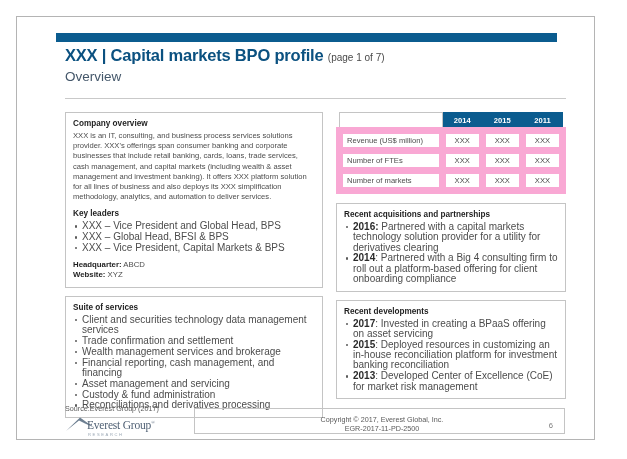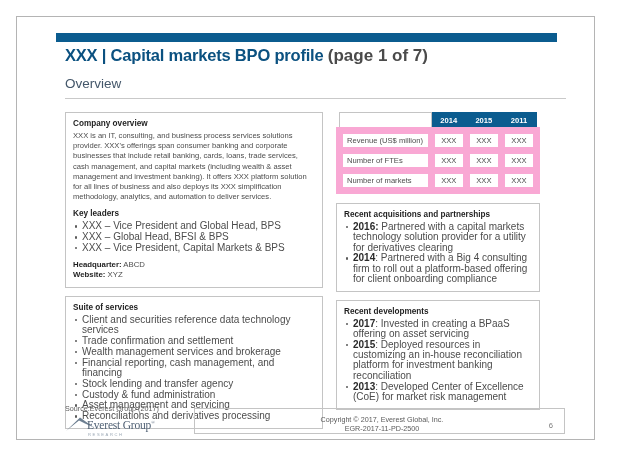--- a/index.html
+++ b/index.html
@@ -45,30 +45,30 @@
   }
   .title-line1 {
     font-size: 16.5px;
     font-weight: bold;
     color: #0b5180;
     letter-spacing: -0.2px;
     line-height: 19px;
     white-space: nowrap;
   }
   .title-page {
-    font-size: 17px;
-    font-weight: bold;
+    font-size: 10px;
+    font-weight: normal;
     color: #4a4a4a;
     letter-spacing: 0;
   }
   .title-line2 {
     font-size: 13.5px;
     color: #44576a;
     line-height: 18px;
-    margin-top: 10px;
+    margin-top: 1px;
   }
 
   .title-rule {
     position: absolute;
     left: 48px;
     top: 81px;
     width: 501px;
     height: 1px;
     background: #c9c9c9;
   }
@@ -77,21 +77,21 @@
   .col-left {
     position: absolute;
     left: 48px;
     top: 95px;
     width: 258px;
   }
   .col-right {
     position: absolute;
     left: 319px;
     top: 95px;
-    width: 204px;
+    width: 230px;
   }
 
   .panel {
     border: 1px solid #c4c4c4;
     box-sizing: border-box;
     padding: 5px 7px 6px 7px;
     background: #ffffff;
     margin-bottom: 8px;
   }
 
@@ -292,27 +292,26 @@
       </div>
       <div class="kv">
         <b>Website:</b>
         <span>XYZ</span>
       </div>
     </div>
 
     <div class="panel">
       <div class="panel-title">Suite of services</div>
       <ul class="bullets">
-        <li>Client and securities reference data technology services</li>
+        <li>Client and securities technology data management services</li>
         <li>Trade confirmation and settlement</li>
         <li>Wealth management services and brokerage</li>
         <li>Financial reporting, cash management, and financing</li>
-        <li>Stock lending and transfer agency</li>
+        <li>Asset management and servicing</li>
         <li>Custody &amp; fund administration</li>
-        <li>Asset management and servicing</li>
         <li>Reconciliations and derivatives processing</li>
       </ul>
     </div>
 
   </div>
 
   <div class="col-right">
 
     <div class="metrics-wrap">
       <table class="metrics">

